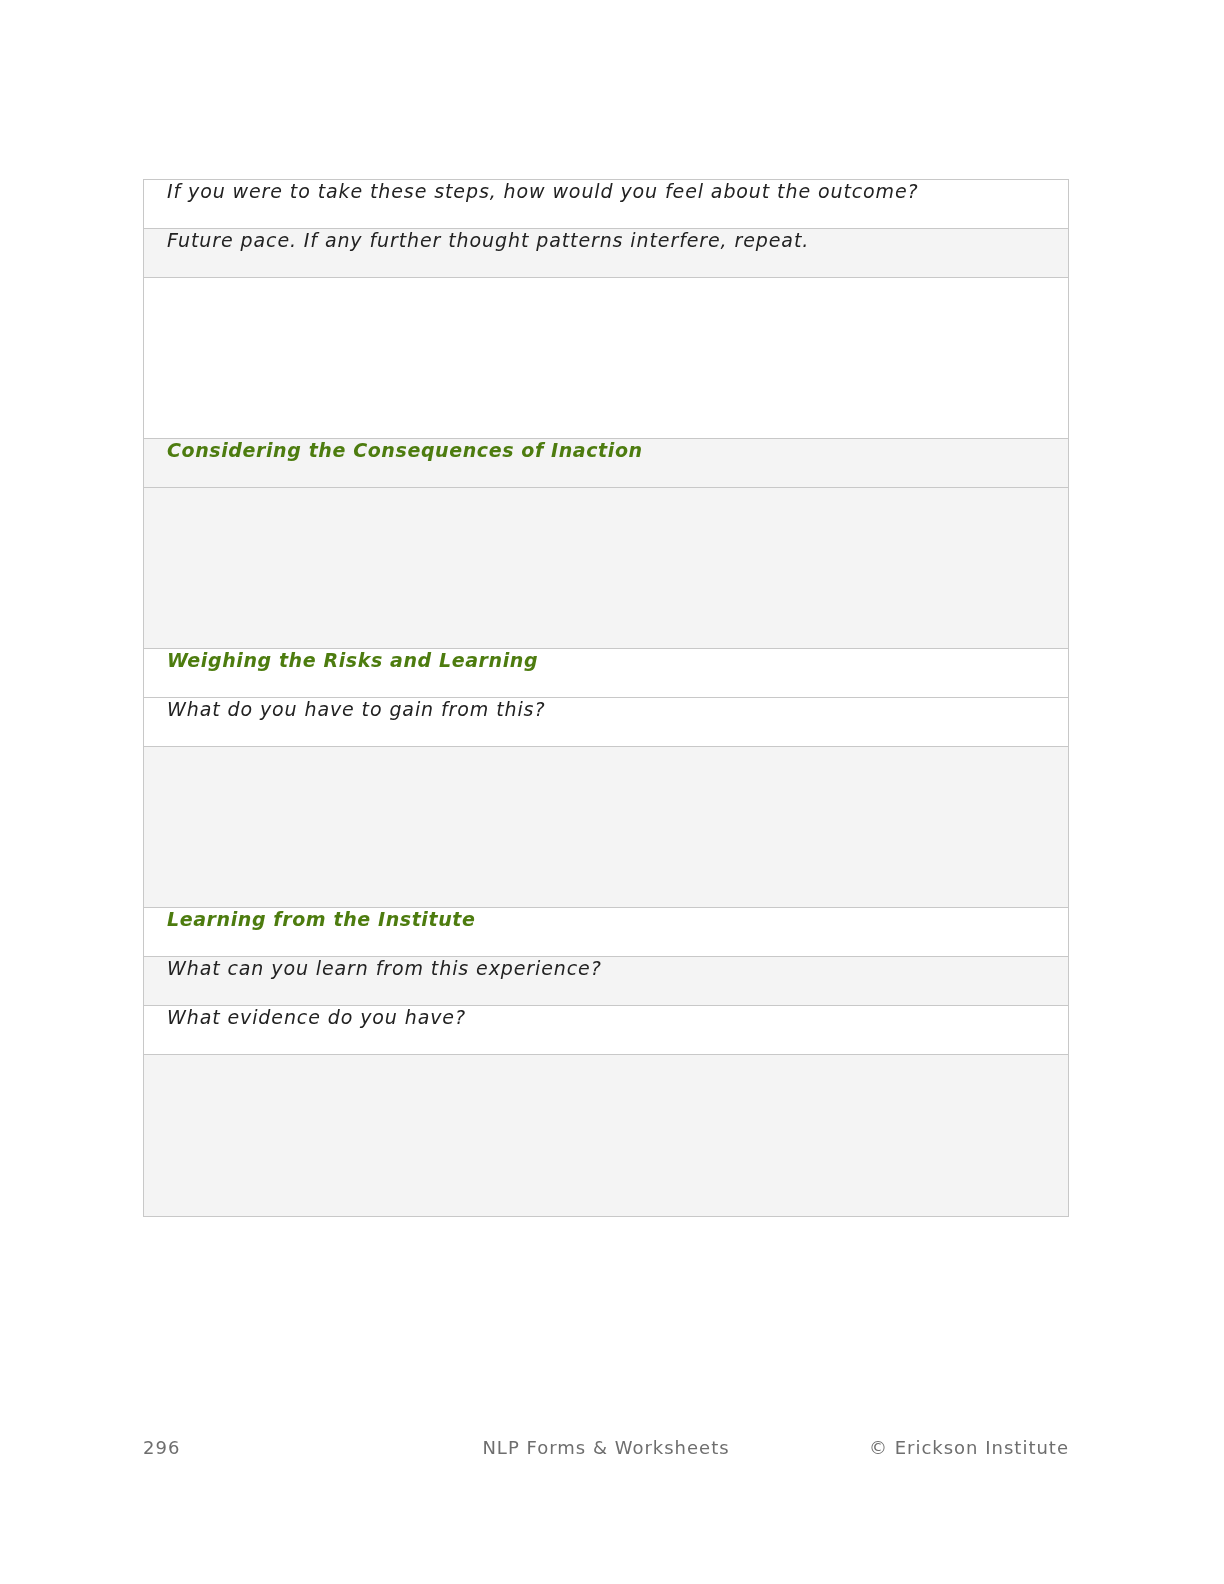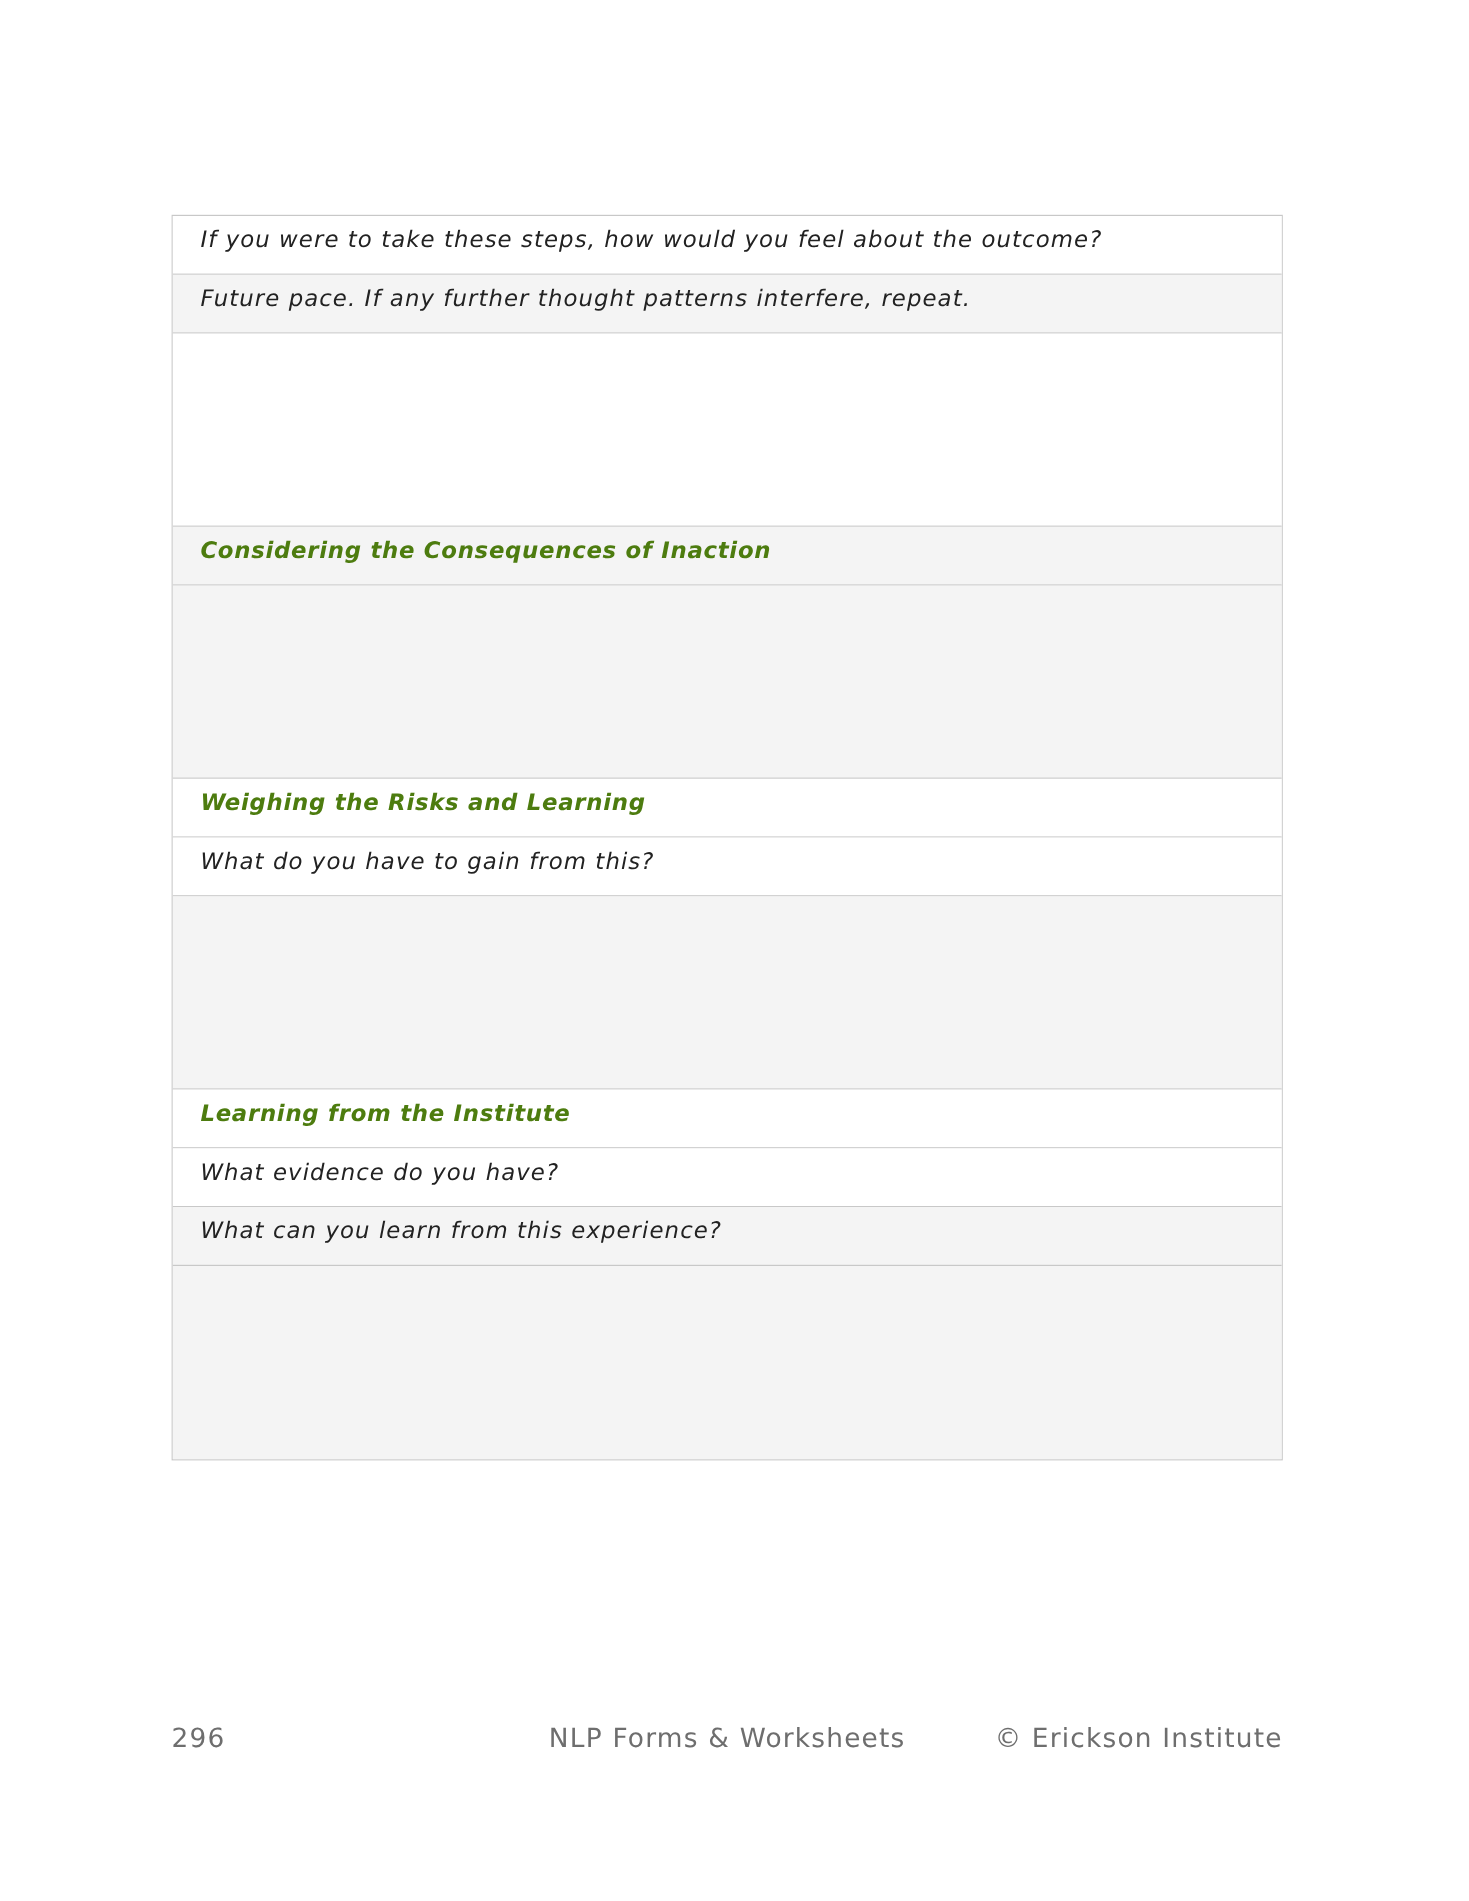--- a/index.html
+++ b/index.html
@@ -18,23 +18,23 @@
       position: absolute;
       left: 143px;
       top: 179px;
       width: 926px;
       border: 1px solid #c8c8c8;
       box-sizing: border-box;
     }
     .row {
       box-sizing: border-box;
       border-bottom: 1px solid #c8c8c8;
-      padding: 0 0 17px 23px;
+      padding: 0 0 4px 23px;
       display: flex;
-      align-items: flex-end;
+      align-items: flex-start;
       font-size: 19px;
       letter-spacing: 0.9px;
       font-style: italic;
       color: #222;
     }
     .row:last-child { border-bottom: none; }
     .row.text { height: 49px; }
     .row.blank { height: 161px; }
     .row.white { background: #ffffff; }
     .row.gray { background: #f4f4f4; }
@@ -43,21 +43,21 @@
       color: #4d7c0f;
       letter-spacing: 0.6px;
     }
     .footer {
       position: absolute;
       top: 1437px;
       left: 143px;
       width: 926px;
       height: 24px;
       font-family: "DejaVu Sans", sans-serif;
-      font-size: 22px;
+      font-size: 18px;
       letter-spacing: 1px;
       color: #6e6e6e;
     }
     .footer span { position: absolute; top: 0; white-space: nowrap; }
     .footer .page-number { left: 0; }
     .footer .book-title { left: 50%; transform: translateX(-50%); text-align: center; }
     .footer .copyright { right: 0; }
   </style>
 </head>
 <body>
@@ -80,25 +80,25 @@
     <span>Weighing the Risks and Learning</span>
   </div>
   <div class="row text white">
     <span>What do you have to gain from this?</span>
   </div>
   <div class="row blank gray"></div>
 
   <div class="row text white heading">
     <span>Learning from the Institute</span>
   </div>
+  <div class="row text gray">
+    <span>What can you learn from this experience?</span>
+  </div>
   <div class="row text white">
     <span>What evidence do you have?</span>
-  </div>
-  <div class="row text gray">
-    <span>What can you learn from this experience?</span>
   </div>
   <div class="row blank gray"></div>
 </div>
 
 <div class="footer">
   <span class="page-number">296</span>
   <span class="book-title">NLP Forms &amp; Worksheets</span>
   <span class="copyright">© Erickson Institute</span>
 </div>
 

